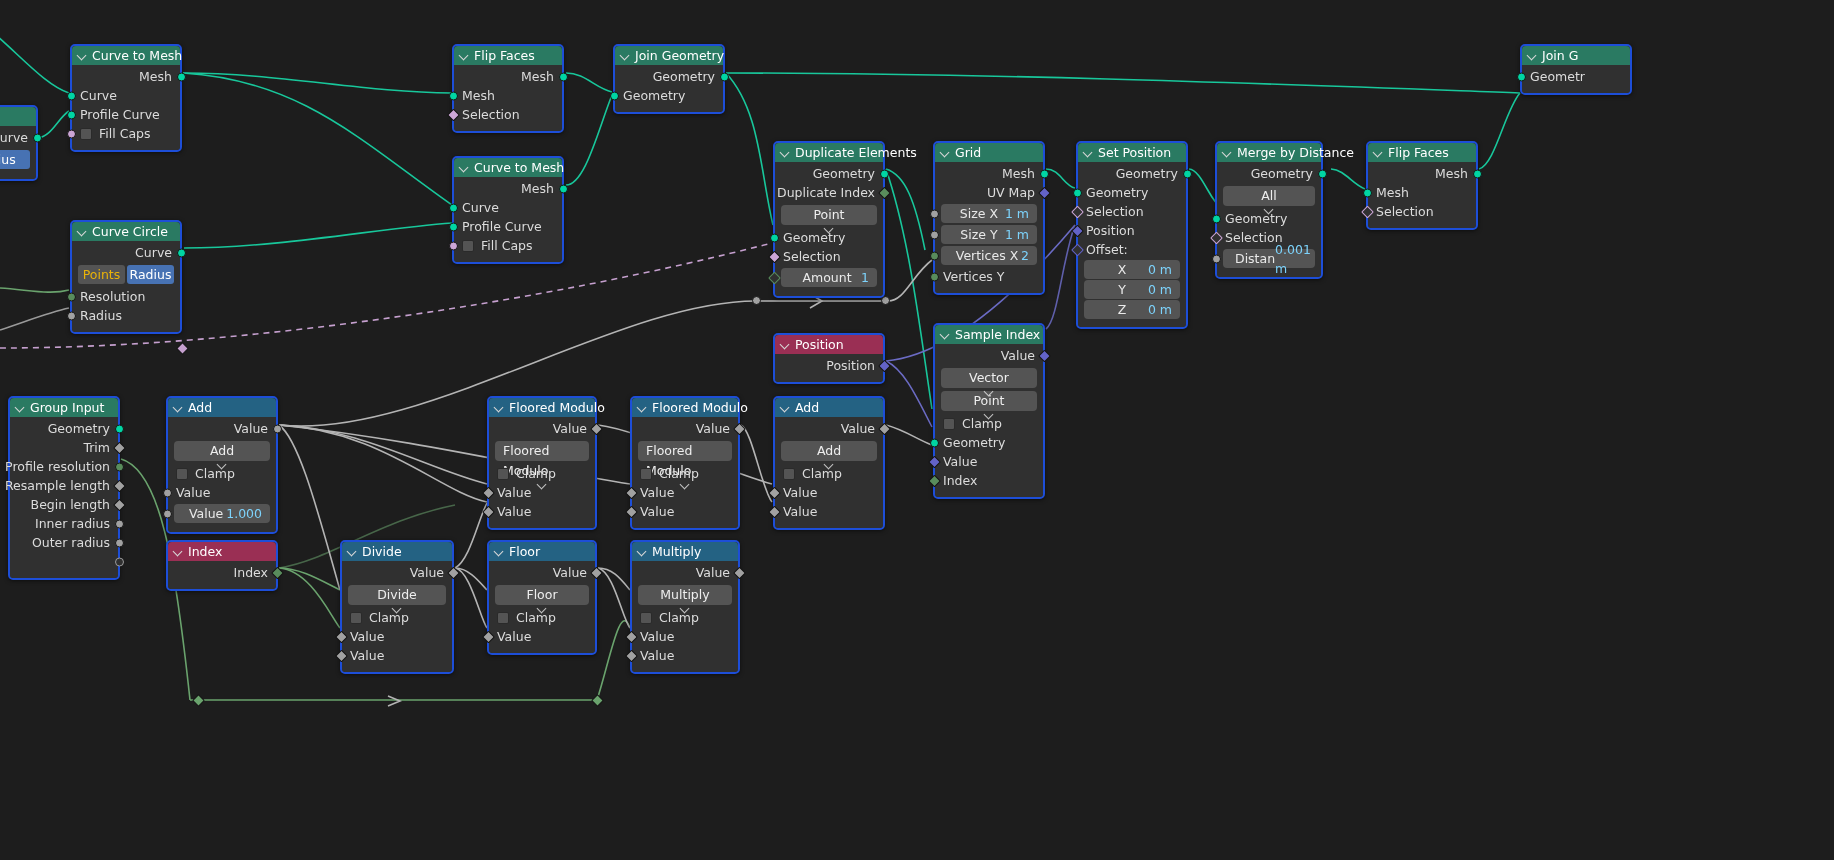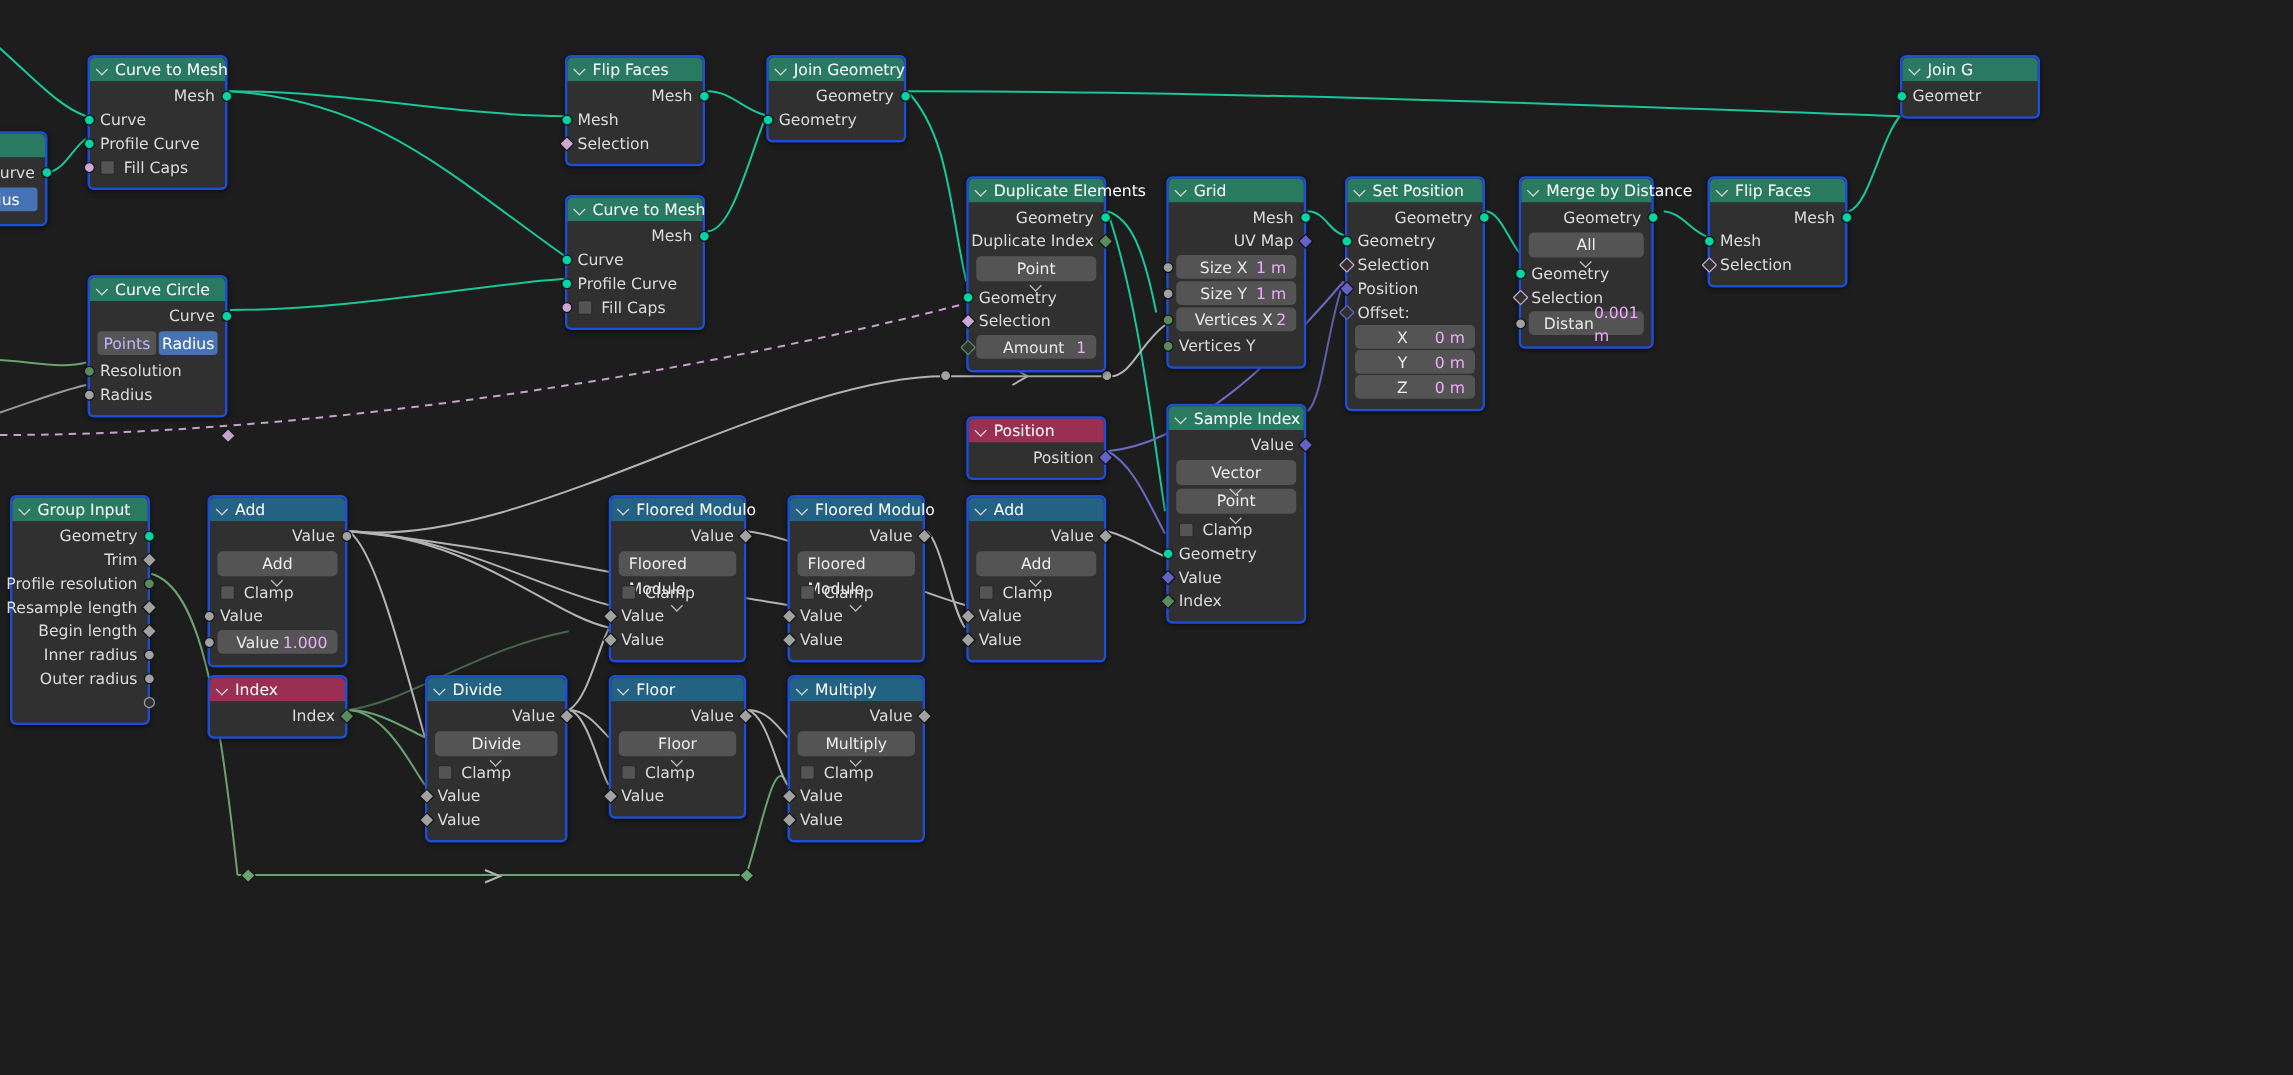--- a/index.html
+++ b/index.html
@@ -78,36 +78,36 @@
   .s-hollow-float{background:#303030;border:1.3px solid #9a9a9a;}
 
   
   .widget{
     margin:2px 6px; height:19px;line-height:19px;border-radius:4px;
     background:#545454;color:#e9e9e9;font-size:12.5px;
     display:flex;align-items:center;padding:0 8px;position:relative;
   }
   .widget.num{justify-content:space-between;background:#545454;}
   .widget.num .lbl{flex:1;text-align:center;padding-left:4px;}
-  .widget.num .val{color:#f0abfc;}
+  .widget.num .val{color:#7dd3fc;}
   .dropdown{
     margin:3px 6px;height:20px;line-height:20px;border-radius:4px;
     background:#545454;color:#eee;font-size:12.5px;
     display:flex;align-items:center;justify-content:space-between;padding:0 8px;flex-direction:column;
   }
   .dropdown .dchev{width:8px;height:8px;position:relative;opacity:.85;}
   .dropdown .dchev:before{
     content:"";position:absolute;left:0;top:0;width:6px;height:6px;
     border-left:1.5px solid #ddd;border-bottom:1.5px solid #ddd;transform:rotate(-45deg);
   }
   .cbrow{height:19px;display:flex;align-items:center;padding:0 8px;gap:7px;font-size:12.5px;color:#dcdcdc;position:relative;}
   .cbox{width:12px;height:12px;border-radius:2px;background:#545454;border:1px solid #2a2a2a;}
   .seg{display:flex;margin:3px 6px;gap:2px;height:19px;}
   .seg > div{flex:1;border-radius:3px;display:flex;align-items:center;justify-content:center;font-size:12.5px;}
-  .seg .off{background:#545454;color:#c4b5fd;}
+  .seg .off{background:#545454;color:#eab308;}
   .seg .on{background:#4772b3;color:#ffffff;}
   .vecgroup{margin:0 6px;}
   .vecgroup .widget{margin:1px 0;}
 
   
   .reroute{position:absolute;width:9px;height:9px;border-radius:50%;background:#a1a1a1;border:1px solid #151515;}
 </style>
 </head>
 <body>
 

